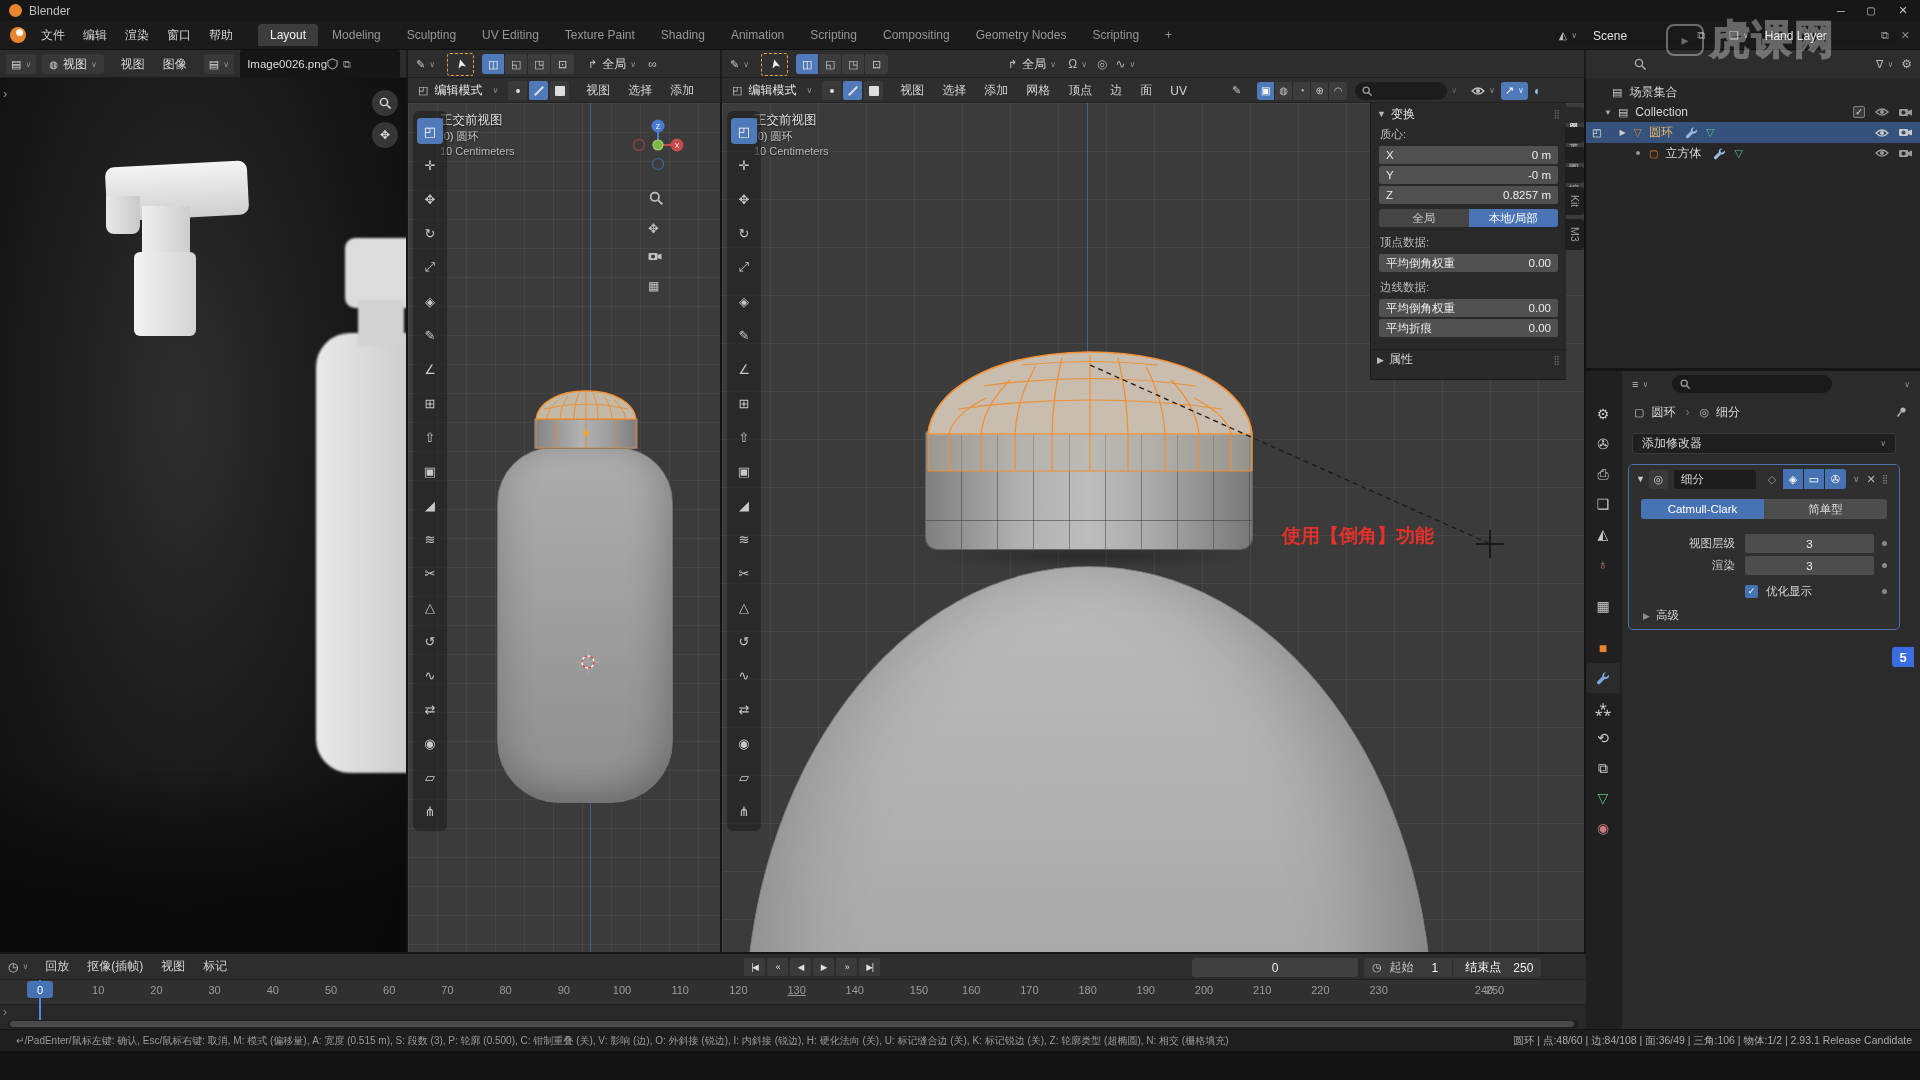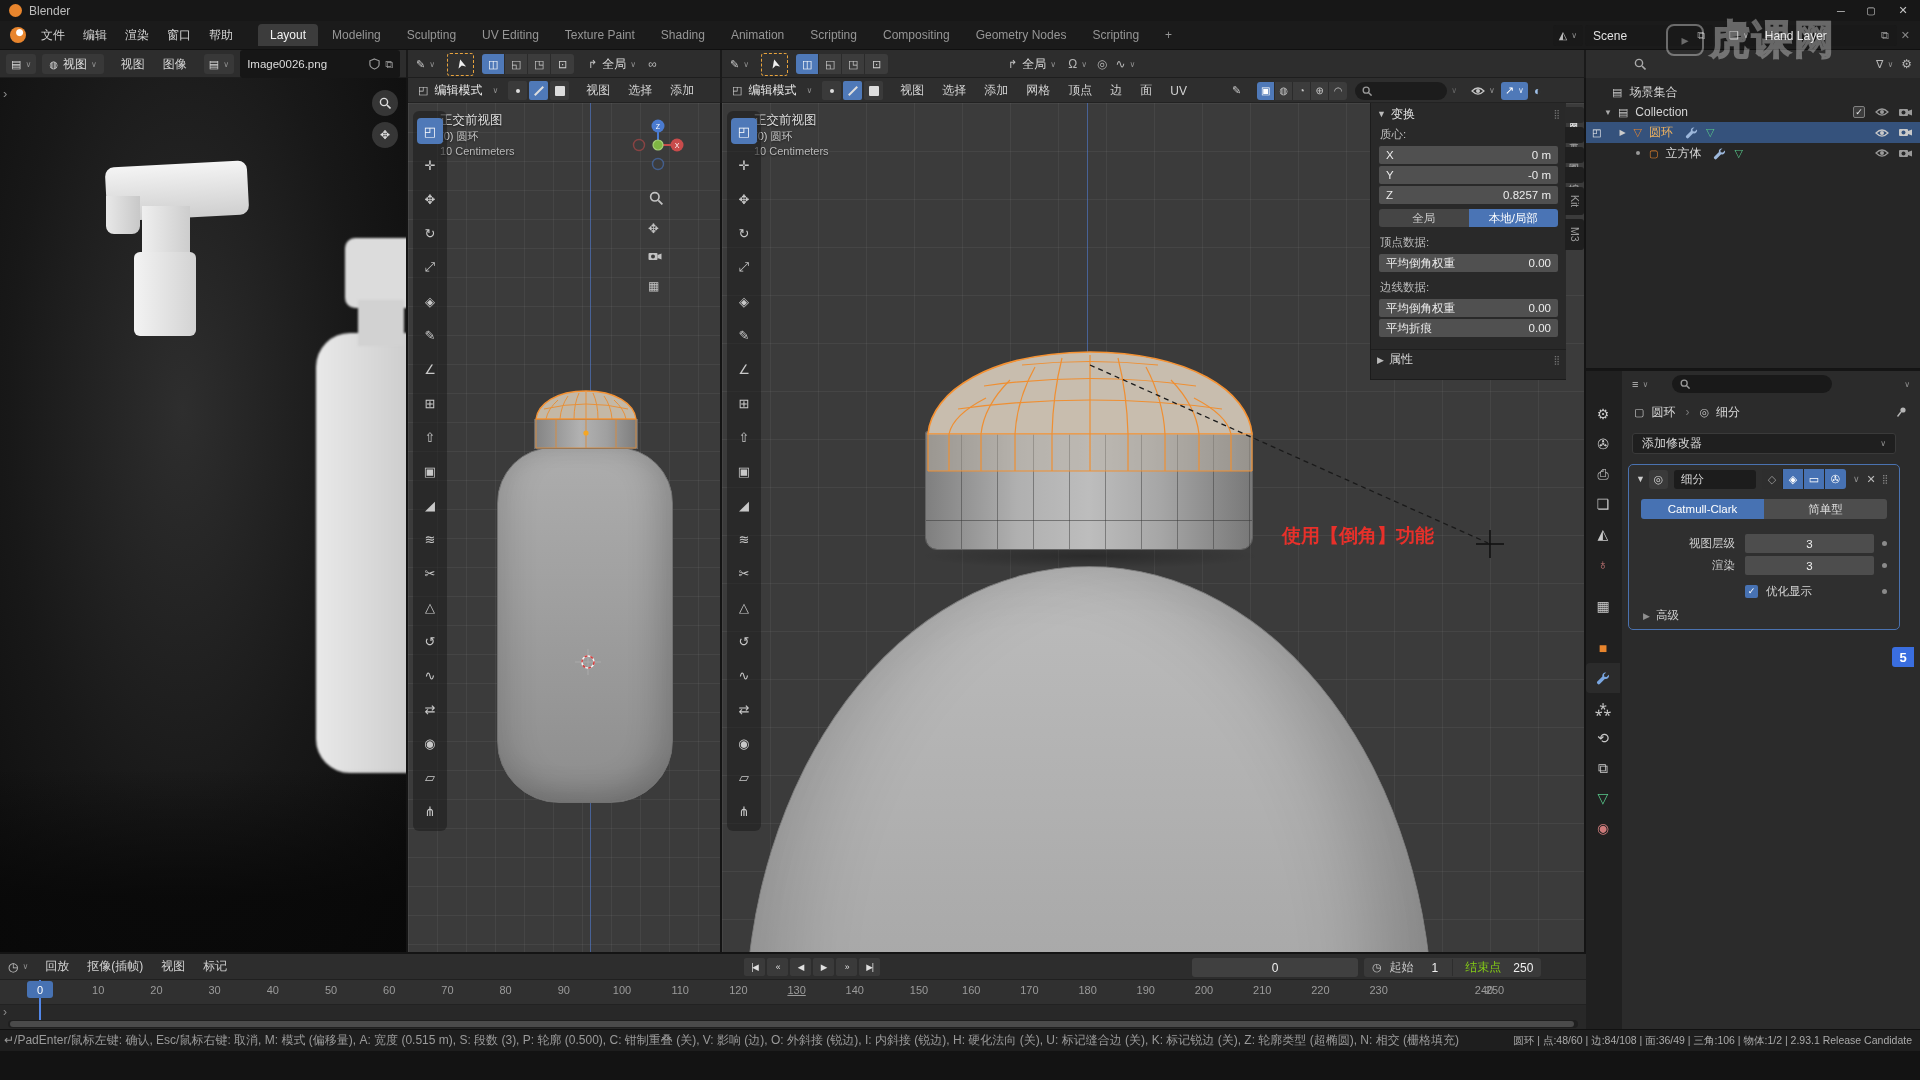--- a/index.html
+++ b/index.html
@@ -121,21 +121,21 @@
         <span class="chev">∨</span>
       </span>
       <span class="flex" style="height:100%;margin-left:8px">
           <span class="menu">视图</span>
           <span class="menu">图像</span>
         </span>
       <span class="darkfld" style="height:20px;padding:0 5px;margin-left:8px;background:#383838">
         <span style="font-size:11px">▤</span>
           <span class="chev">∨</span>
       </span>
-      <span class="darkfld" style="height:28px;flex:1;margin:0 6px;padding:0 7px;justify-content:space-between;background:#161616">
+      <span class="darkfld" style="height:28px;flex:1;margin:0 6px;padding:0 7px;background:#161616">
         <span style="font-size:11.5px;color:#ddd">Image0026.png</span>
         <span class="flex">
           <svg width="11" height="12" viewBox="0 0 12 13">
               <path d="M6 1 L11 3 V7 C11 10 6 12 6 12 C6 12 1 10 1 7 V3 Z" fill="none" stroke="#9a9a9a" stroke-width="1.3"></path>
             </svg>
           <span style="color:#9a9a9a;font-size:11px;margin-left:5px">⧉</span>
         </span>
       </span>
     </div>
     <div class="abs" style="left:406px;top:0;width:2px;height:28px;background:#1a1a1a"></div>
@@ -731,21 +731,21 @@
       <span class="flex" style="position:absolute;left:1192px;top:4px;width:166px;height:19px;background:#404040;border-radius:3px;justify-content:center;color:#f0f0f0">
         <span>0</span>
       </span>
       <span class="flex" style="position:absolute;left:1364px;top:4px;height:19px;background:#3a3a3a;border-radius:3px;padding:0 8px">
         <span style="color:#c5c5c5;font-size:11px;margin-right:8px">◷</span>
         <span class="flex">
           <span style="color:#c9c9c9">起始</span>
           <span style="color:#f0f0f0;margin:0 14px 0 18px">1</span>
         </span>
         <span class="flex" style="border-left:1px solid #2d2d2d;padding-left:12px">
-          <span style="color:#84cc16">结束点</span>
+          <span style="color:#ffffff">结束点</span>
           <span style="color:#f0f0f0;margin-left:12px">250</span>
         </span>
       </span>
     </div>
 
     <div style="position:relative;height:24px;background:#303030">
         <span class="tick" style="left: 40px;">0</span>
         <span class="tick" style="left: 98.2px;">10</span>
         <span class="tick" style="left: 156.4px;">20</span>
         <span class="tick" style="left: 214.6px;">30</span>
@@ -778,21 +778,21 @@
 
     <div style="position:absolute;left:39px;top:26px;width:2px;height:42px;background:#5287e8"></div>
     <div style="position:absolute;left:27px;top:27px;width:26px;height:17px;background:#4772b3;border-radius:3px;color:#fff;font-size:11px;display:flex;align-items:center;justify-content:center">0</div>
 
     <div style="position:absolute;left:8px;top:66px;width:1570px;height:8px;background:#1f1f1f;border-radius:4px">
       <div style="position:absolute;left:2px;top:1px;width:1564px;height:6px;background:#4a4a4a;border-radius:3px"></div>
     </div>
   </div>
 
   <div class="abs flex" style="left:0;top:1029px;width:1920px;height:22px;background:#1e1e1e;border-top:1px solid #111">
-    <span style="margin-left:4px;font-size:12px;color:#9a9a9a;white-space:nowrap;overflow:hidden">↵/PadEnter/鼠标左键: 确认, Esc/鼠标右键: 取消, M: 模式 (偏移量), A: 宽度 (0.515 m), S: 段数 (3), P: 轮廓 (0.500), C: 钳制重叠 (关), V: 影响 (边), O: 外斜接 (锐边), I: 内斜接 (锐边), H: 硬化法向 (关), U: 标记缝合边 (关), K: 标记锐边 (关), Z: 轮廓类型 (超椭圆), N: 相交 (栅格填充)</span>
+    <span style="margin-left:16px;font-size:10px;color:#9a9a9a;white-space:nowrap;overflow:hidden">↵/PadEnter/鼠标左键: 确认, Esc/鼠标右键: 取消, M: 模式 (偏移量), A: 宽度 (0.515 m), S: 段数 (3), P: 轮廓 (0.500), C: 钳制重叠 (关), V: 影响 (边), O: 外斜接 (锐边), I: 内斜接 (锐边), H: 硬化法向 (关), U: 标记缝合边 (关), K: 标记锐边 (关), Z: 轮廓类型 (超椭圆), N: 相交 (栅格填充)</span>
     <span style="margin-left:auto;margin-right:8px;font-size:10.5px;color:#aaa;white-space:nowrap">圆环  |  点:48/60 | 边:84/108 | 面:36/49 | 三角:106 | 物体:1/2 | 2.93.1 Release Candidate</span>
   </div>
   <div class="abs" style="left:0;top:1051px;width:1920px;height:29px;background:#131313"></div>
 
   <div class="abs flex" style="left:1666px;top:12px;opacity:.55;pointer-events:none">
     <span style="width:38px;height:32px;border:2px solid rgba(255,255,255,.65);border-radius:8px;margin-right:6px;display:flex;align-items:center;justify-content:center;color:rgba(255,255,255,.65);font-size:14px">▸</span>
     <span style="font-size:40px;font-weight:bold;color:transparent;-webkit-text-stroke:1.6px rgba(255,255,255,.62);letter-spacing:2px">虎课网</span>
   </div>
 </div>
 

